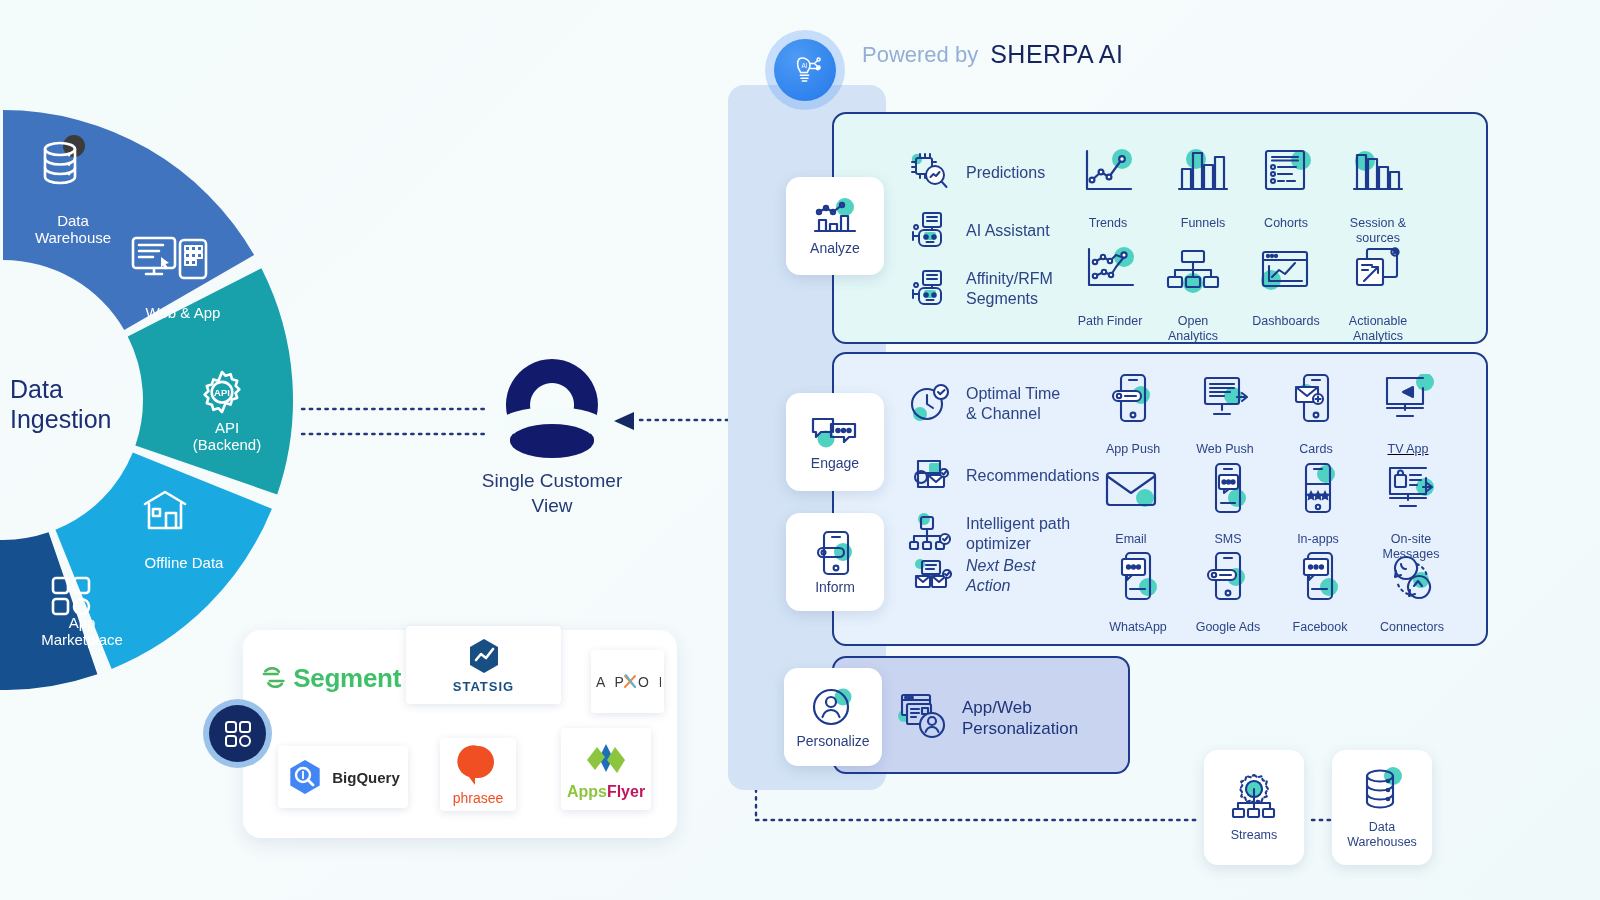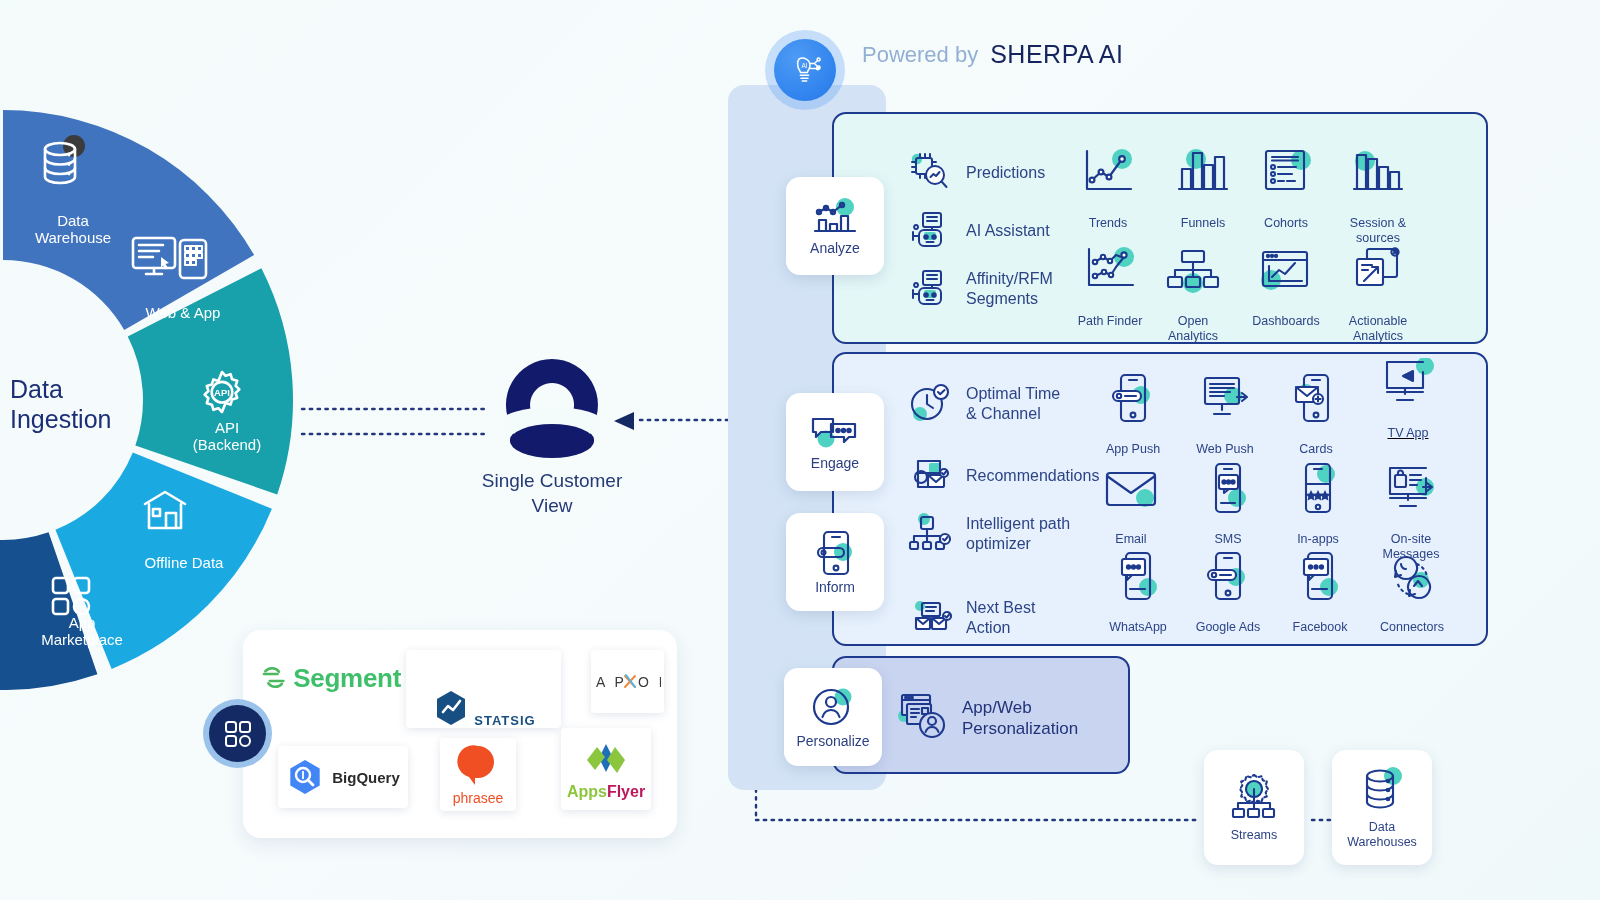--- a/index.html
+++ b/index.html
@@ -527,21 +527,21 @@
         <rect x="15" y="30" width="8" height="7" rx="1.5"></rect>
         <rect x="28" y="30" width="8" height="7" rx="1.5"></rect>
         <circle cx="37" cy="27" r="5" fill="#fff"></circle>
           <path d="M35 27l1.6 1.6L39.5 25"></path>
       </g>
     </svg>
     <span class="txt">Intelligent path
 optimizer</span>
   </div>
 
-  <div class="featrow" style="left:908px;top:596px;">
+  <div class="featrow" style="left:908px;top:554px;font-style:italic;">
     <svg width="44" height="44" viewBox="0 0 44 44">
       <circle cx="12" cy="10" r="5" fill="#4fd2c2"></circle>
       <g fill="none" stroke="#1d3a8f" stroke-width="2.1" stroke-linecap="round" stroke-linejoin="round">
         <rect x="14" y="7" width="18" height="13" rx="1.5"></rect>
         <path d="M18 11h10M18 15h8"></path>
         <rect x="8" y="22" width="14" height="11" rx="1.5" fill="#fff"></rect>
           <path d="M8 22l7 6 7-6"></path>
         <rect x="24" y="22" width="14" height="11" rx="1.5" fill="#fff"></rect>
           <path d="M24 22l7 6 7-6"></path>
         <circle cx="39" cy="20" r="4" fill="#fff"></circle>
@@ -595,21 +595,21 @@
           <path d="M6 14l11 9 11-9"></path>
           <circle cx="28" cy="26" r="5" fill="#fff"></circle>
             <path d="M28 23.5v5M25.5 26h5"></path>
           <circle cx="26" cy="42" r="2.4"></circle>
         </g>
       </svg>
     </div>
     <div class="cap">Cards</div>
   </div>
 
-  <div class="tile" style="left:1360px;top:356px;text-decoration:underline;">
+  <div class="tile" style="left:1360px;top:372px;text-decoration:underline;">
     <div class="gfx">
       <svg width="58" height="52" viewBox="0 0 58 52">
         <circle cx="46" cy="8" r="9" fill="#4fd2c2"></circle>
         <g fill="none" stroke="#1d3a8f" stroke-width="2.1" stroke-linecap="round" stroke-linejoin="round">
           <path d="M44 4H8v26h36V14"></path>
           <path d="M24 18l10-5v10z" fill="#1d3a8f"></path>
           <path d="M8 34h36M26 30v6M18 42h16"></path>
         </g>
       </svg>
     </div>
@@ -826,21 +826,21 @@
       <g fill="none" stroke="#49b85e" stroke-width="2.6" stroke-linecap="round">
         <path d="M3 9h14"></path>
           <path d="M9 16h14"></path>
         <path d="M18.5 6.5A9 9 0 0 0 4.5 6"></path>
         <path d="M7.5 18.5a9 9 0 0 0 14 .5"></path>
       </g>
     </svg>
     <span style="color:#3fbf6a;font-size:26px;font-weight:bold;letter-spacing:-.3px;">Segment</span>
   </div>
 
-  <div class="logobox" style="left:406px;top:650px;width:155px;height:78px;flex-direction:row;gap:3px;align-items:flex-end;">
+  <div class="logobox" style="left:406px;top:626px;width:155px;height:78px;flex-direction:column;gap:3px;">
     <svg width="40" height="40" viewBox="0 0 40 40">
       <path d="M20 3l14 8v18l-14 8-14-8V11z" fill="#184f82"></path>
       <path d="M12 24l5-6 5 4 7-9" fill="none" stroke="#fff" stroke-width="2.6" stroke-linecap="round" stroke-linejoin="round"></path>
     </svg>
     <span style="color:#184f82;font-size:13px;font-weight:bold;letter-spacing:1px;">STATSIG</span>
   </div>
 
   <div class="logobox" style="left:591px;top:650px;width:73px;height:63px;">
     <svg width="66" height="24" viewBox="0 0 66 24">
       <text x="1" y="17" font-family="Liberation Sans, sans-serif" font-size="14" fill="#3a3a3a" letter-spacing="3">A P</text>

